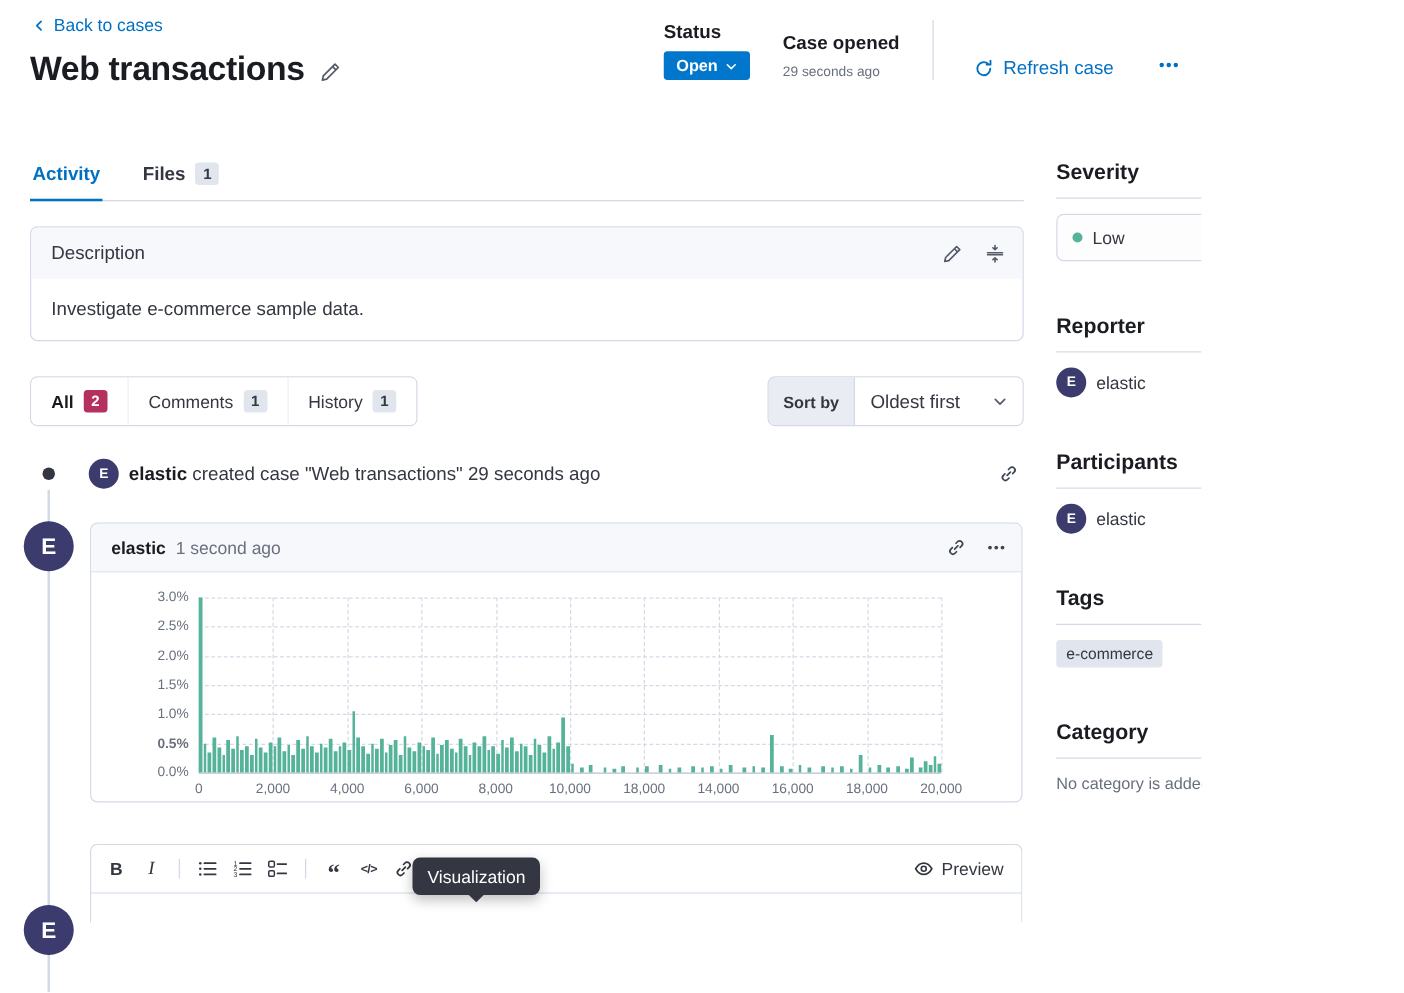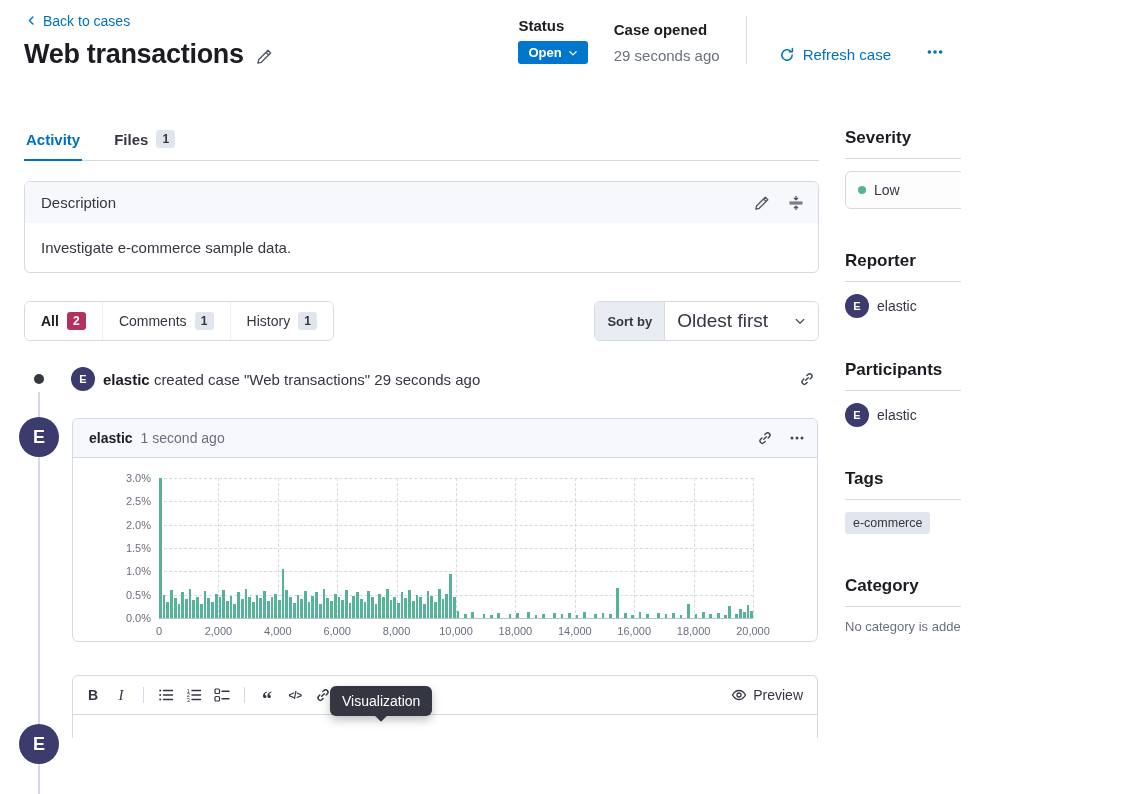--- a/index.html
+++ b/index.html
@@ -12,21 +12,21 @@
   .page-header-left{position:absolute;left:24px;top:12px;}
   .back{display:inline-flex;align-items:center;gap:6px;color:var(--primary,#0071c2);font-size:14px;cursor:pointer;margin-left:2px;}
   .title-row{margin-top:9px;display:flex;align-items:center;gap:12px;}
   .page-title{font-size:27px;font-weight:700;color:var(--title-text,#1a1c21);margin:0;letter-spacing:-0.3px;}
   .title-edit{color:#535966;cursor:pointer;margin-top:4px;}
 
   .page-header-right{position:absolute;right:14px;top:16px;display:flex;align-items:flex-end;gap:26px;}
   .meta-label{font-size:15px;font-weight:600;color:var(--title-text,#1a1c21);}
   .status-badge{margin-top:7px;display:inline-flex;align-items:center;gap:6px;background:var(--status-badge-bg,#0077CC);
     color:#fff;font-size:13px;font-weight:600;padding:4px 10px;border-radius:3px;cursor:pointer;}
-  .meta-value{margin-top:9px;font-size:15px;color:var(--subdued-text,#69707D);}
+  .meta-value{margin-top:9px;font-size:11px;color:var(--subdued-text,#69707D);}
   .v-divider{width:1px;height:48px;background:var(--border,#D3DAE6);}
   .refresh-btn{display:flex;align-items:center;gap:8px;color:var(--primary,#0071c2);font-size:15px;cursor:pointer;background:none;border:none;font-family:inherit;}
   .more-btn{color:var(--primary,#0071c2);width:24px;height:24px;display:flex;align-items:center;justify-content:center;cursor:pointer;background:none;border:none;}
 
   
   .main{position:absolute;left:24px;top:122px;width:795px;}
   .tabs{display:flex;gap:30px;border-bottom:1px solid var(--border,#D3DAE6);}
   .tab{font-size:15px;font-weight:600;color:var(--text,#343741);padding:8px 2px 12px;display:flex;gap:8px;align-items:center;cursor:pointer;}
   .tab.active{color:var(--primary,#0071c2);border-bottom:2px solid var(--primary,#0071c2);margin-bottom:-1px;padding-bottom:11px;}
   .count-badge{min-width:19px;height:18px;padding:0 5px;border-radius:3px;background:var(--badge-subdued-bg,#E0E5EE);
@@ -40,21 +40,21 @@
   .icon-btn{cursor:pointer;background:none;border:none;color:inherit;padding:0;display:flex;align-items:center;}
   .desc-body{padding:16px;font-size:15px;color:var(--text,#343741);}
 
   .filter-row{margin-top:28px;display:flex;justify-content:space-between;align-items:center;}
   .filter-group{display:flex;border:1px solid var(--border,#D3DAE6);border-radius:6px;overflow:hidden;}
   .filter-item{display:flex;align-items:center;gap:8px;padding:0 16px;height:38px;font-size:14px;color:var(--text,#343741);cursor:pointer;background:#fff;border:none;font-family:inherit;}
   .filter-item + .filter-item{border-left:1px solid #ECEFF5;}
   .filter-item.active .filter-label{font-weight:700;color:var(--title-text,#1a1c21);}
   .sort-control{display:flex;border:1px solid var(--border,#D3DAE6);border-radius:6px;overflow:hidden;height:40px;box-sizing:border-box;}
   .sort-prepend{background:#E9EDF3;display:flex;align-items:center;padding:0 12px;font-size:13px;font-weight:600;color:var(--text,#343741);border-right:1px solid var(--border,#D3DAE6);}
-  .sort-select{display:flex;align-items:center;gap:26px;padding:0 12px;font-size:19px;color:var(--text,#343741);background:#fff;cursor:pointer;border:none;font-family:inherit;}
+  .sort-select{display:flex;align-items:center;gap:26px;padding:0 12px;font-size:15px;color:var(--text,#343741);background:#fff;cursor:pointer;border:none;font-family:inherit;}
 
   
   .timeline-line{position:absolute;left:38px;top:392px;width:2px;height:402px;background:var(--border,#D3DAE6);}
   .t-item1{margin-top:26px;display:flex;align-items:center;height:24px;position:relative;}
   .t-dot{width:16px;height:16px;margin-left:7px;background:#fff;border-radius:50%;display:flex;align-items:center;justify-content:center;}
   .t-dot-inner{width:10px;height:10px;border-radius:50%;background:#343741;box-shadow:0 0 0 2px #fff;}
   .avatar-sm{width:24px;height:24px;border-radius:50%;background:var(--avatar-bg,#3b3b6d);color:#fff;font-size:11px;font-weight:600;
     display:flex;align-items:center;justify-content:center;flex:none;}
   .t-item1 .avatar-sm{margin-left:24px;}
   .t-item1-text{margin-left:8px;font-size:15px;color:var(--text,#343741);}
@@ -288,21 +288,21 @@
         </span>
       </div>
       <div class="chart">
         <div class="chart-main">
           <div class="y-axis">
               <div class="y-tick" style="top: 0%;">3.0%</div>
               <div class="y-tick" style="top: 16.6667%;">2.5%</div>
               <div class="y-tick" style="top: 33.3333%;">2.0%</div>
               <div class="y-tick" style="top: 50%;">1.5%</div>
               <div class="y-tick" style="top: 66.6667%;">1.0%</div>
-              <div class="y-tick" style="top: 83.3333%;">0.5%</div>
+              <div class="y-tick" style="top: 83.3333%; font-weight: bold;">0.5%</div>
               <div class="y-tick" style="top: 100%;">0.0%</div>
             </div>
           <div class="plot">
               <div class="hgrid" style="top: 0%;"></div>
               <div class="hgrid" style="top: 16.6667%;"></div>
               <div class="hgrid" style="top: 33.3333%;"></div>
               <div class="hgrid" style="top: 50%;"></div>
               <div class="hgrid" style="top: 66.6667%;"></div>
               <div class="hgrid" style="top: 83.3333%;"></div>
               <div class="hgrid axis" style="top: 100%;"></div>

